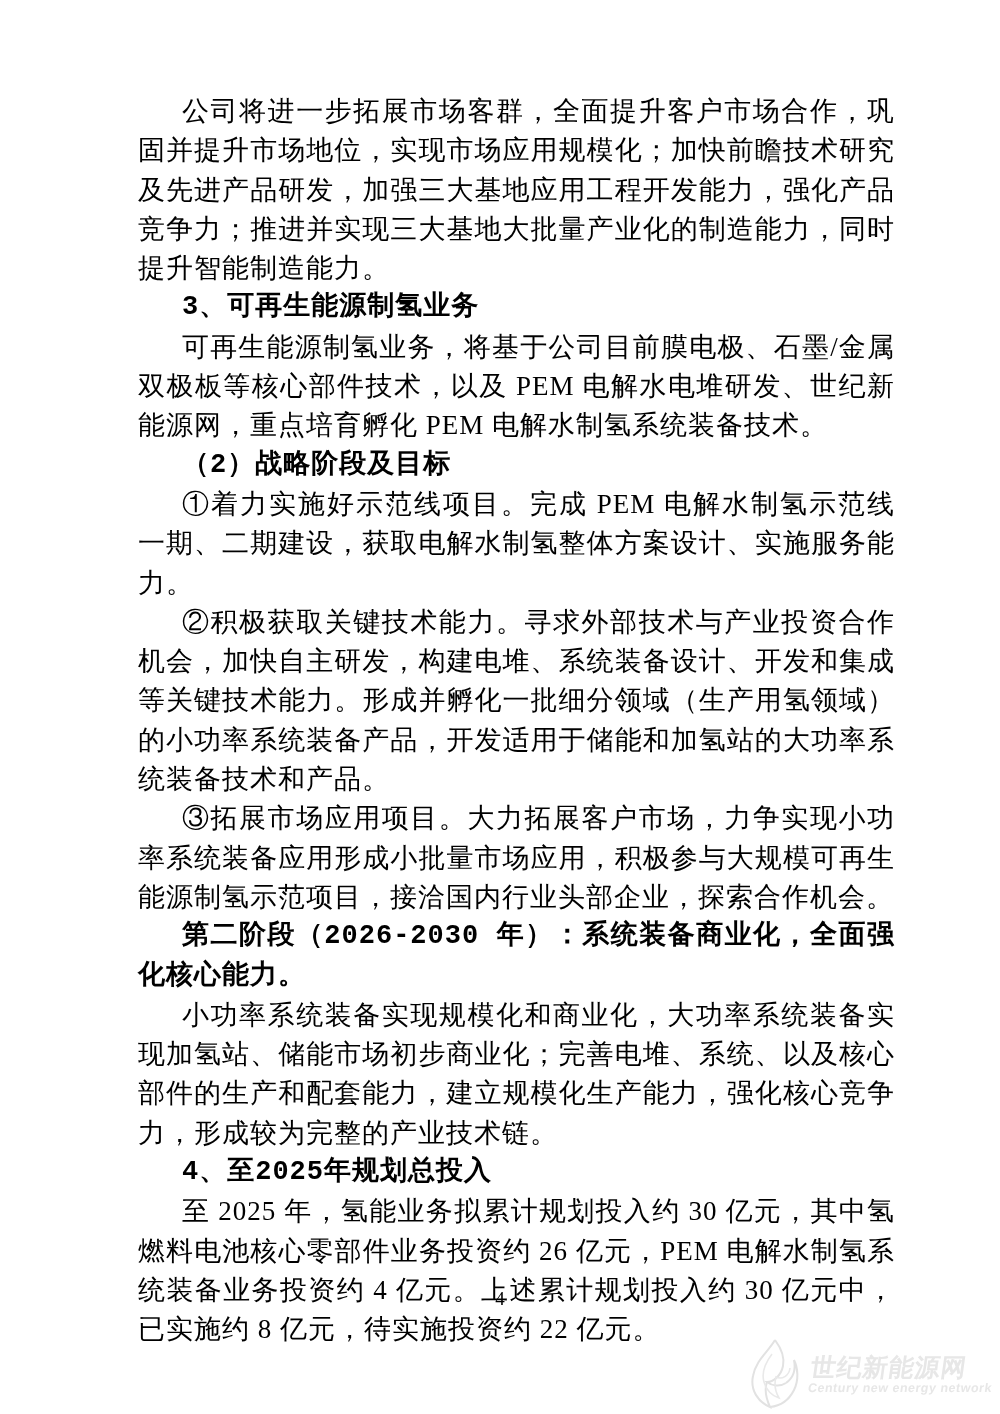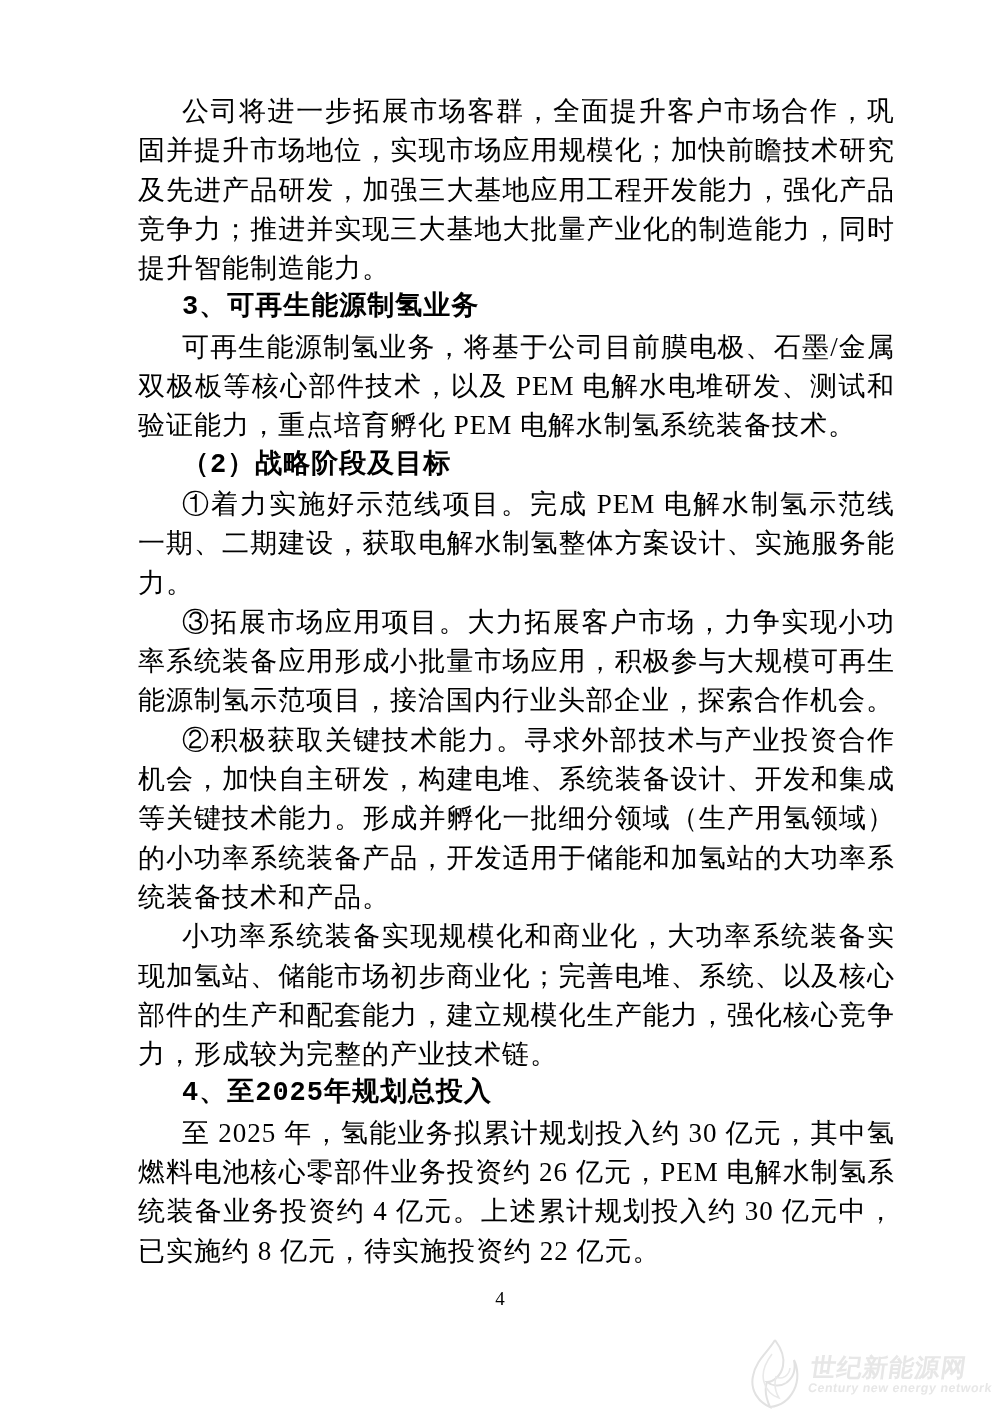--- a/index.html
+++ b/index.html
@@ -65,25 +65,26 @@
   }
 </style>
 </head>
 <body>
 
 <div class="page">
 
   <div class="doc">
     <p>公司将进一步拓展市场客群，全面提升客户市场合作，巩固并提升市场地位，实现市场应用规模化；加快前瞻技术研究及先进产品研发，加强三大基地应用工程开发能力，强化产品竞争力；推进并实现三大基地大批量产业化的制造能力，同时提升智能制造能力。</p>
     <p class="bold">3、可再生能源制氢业务</p>
-    <p>可再生能源制氢业务，将基于公司目前膜电极、石墨/金属双极板等核心部件技术，以及 PEM 电解水电堆研发、测试和验证能力，重点培育孵化 PEM 电解水制氢系统装备技术。</p>
+    <p>可再生能源制氢业务，将基于公司目前膜电极、石墨/金属双极板等核心部件技术，以及 PEM 电解水电堆研发、世纪新能源网，重点培育孵化 PEM 电解水制氢系统装备技术。</p>
     <p class="bold">（2）战略阶段及目标</p>
     <p>①着力实施好示范线项目。完成 PEM 电解水制氢示范线一期、二期建设，获取电解水制氢整体方案设计、实施服务能力。</p>
+    <p>②积极获取关键技术能力。寻求外部技术与产业投资合作机会，加快自主研发，构建电堆、系统装备设计、开发和集成等关键技术能力。形成并孵化一批细分领域（生产用氢领域）的小功率系统装备产品，开发适用于储能和加氢站的大功率系统装备技术和产品。</p>
     <p>③拓展市场应用项目。大力拓展客户市场，力争实现小功率系统装备应用形成小批量市场应用，积极参与大规模可再生能源制氢示范项目，接洽国内行业头部企业，探索合作机会。</p>
-    <p>②积极获取关键技术能力。寻求外部技术与产业投资合作机会，加快自主研发，构建电堆、系统装备设计、开发和集成等关键技术能力。形成并孵化一批细分领域（生产用氢领域）的小功率系统装备产品，开发适用于储能和加氢站的大功率系统装备技术和产品。</p>
+    <p class="bold">第二阶段（2026-2030 年）：系统装备商业化，全面强化核心能力。</p>
     <p>小功率系统装备实现规模化和商业化，大功率系统装备实现加氢站、储能市场初步商业化；完善电堆、系统、以及核心部件的生产和配套能力，建立规模化生产能力，强化核心竞争力，形成较为完整的产业技术链。</p>
     <p class="bold">4、至2025年规划总投入</p>
     <p>至 2025 年，氢能业务拟累计规划投入约 30 亿元，其中氢燃料电池核心零部件业务投资约 26 亿元，PEM 电解水制氢系统装备业务投资约 4 亿元。上述累计规划投入约 30 亿元中，已实施约 8 亿元，待实施投资约 22 亿元。</p>
   </div>
 
   <div class="footer">4</div>
 
   <div class="watermark">
     <svg class="wm-flame" width="52" height="72" viewBox="0 0 52 72" fill="none" xmlns="http://www.w3.org/2000/svg">
       <path d="M27 2 C 20 14, 8 22, 5 38 C 2 52, 10 64, 22 69 C 18 60, 16 52, 19 44" stroke="#e2e2e2" stroke-width="2" fill="none"></path>

